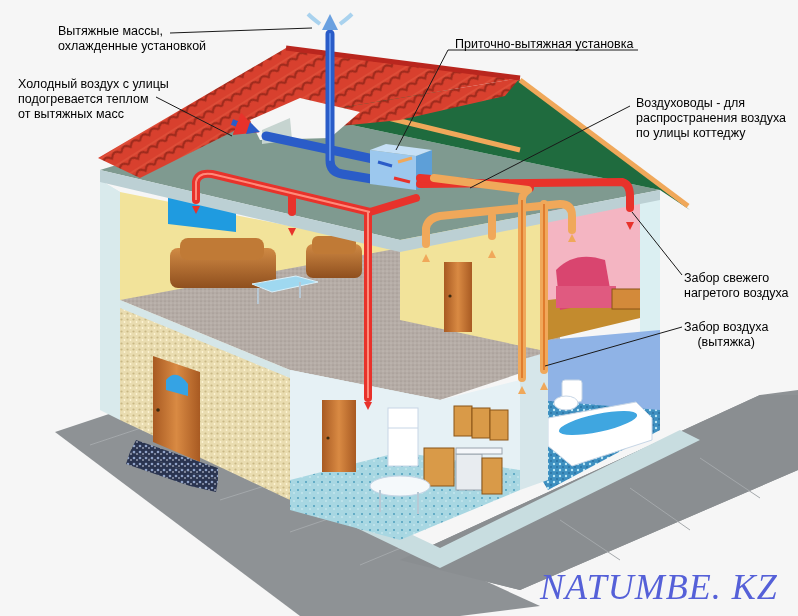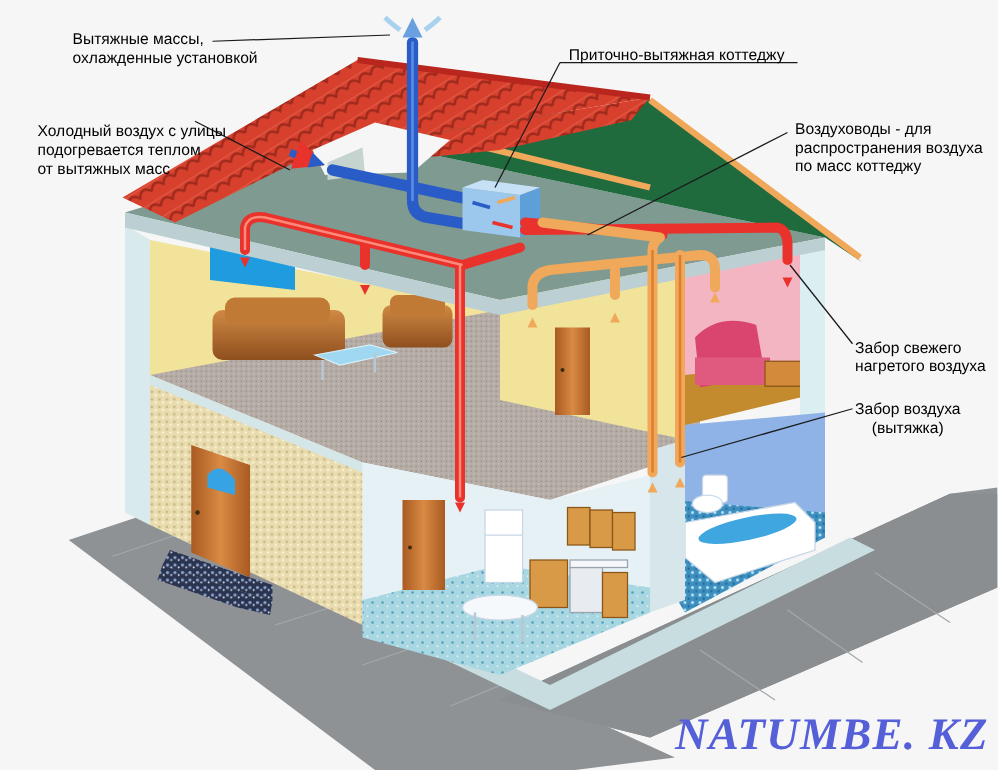--- a/index.html
+++ b/index.html
@@ -1,19 +1,19 @@
 <!DOCTYPE html>
 <html><head>
 <meta charset="utf-8">
 <style>
   html, body { margin: 0; padding: 0; }
   body { width: 798px; height: 616px; background: #f6f6f6; position: relative; overflow: hidden; font-family: "Liberation Sans", sans-serif; }
   #scene { position: absolute; left: 0; top: 0; width: 798px; height: 616px; }
   .label { position: absolute; font-size: 12.5px; line-height: 15px; color: #000000; white-space: pre; font-family: "Liberation Sans", sans-serif; }
-  .watermark { position: absolute; left: 540px; top: 566px; font-family: "Liberation Serif", serif; font-style: italic; font-size: 36px; color: #5560d8; letter-spacing: 1px; font-weight: bold; }
+  .watermark { position: absolute; left: 540px; top: 566px; font-family: "Liberation Serif", serif; font-style: italic; font-size: 36px; color: #5560d8; letter-spacing: 1px; }
 </style>
 </head>
 <body>
 
 <svg id="scene" viewBox="0 0 798 616" xmlns="http://www.w3.org/2000/svg">
   <defs>
     <pattern id="tiles" width="22" height="14" patternUnits="userSpaceOnUse" patternTransform="rotate(-32)">
       <rect width="22" height="14" fill="#d8402e"></rect>
       <path d="M0 12 Q5.5 4 11 12 Q16.5 4 22 12" stroke="#9e2a1c" stroke-width="2" fill="none"></path>
       <path d="M0 6 L22 6" stroke="#e96a4f" stroke-width="1" opacity="0.6"></path>
@@ -237,25 +237,25 @@
     <line x1="448" y1="50" x2="638" y2="50"></line>
     <line x1="448" y1="50" x2="396" y2="150"></line>
     <line x1="630" y1="106" x2="470" y2="188"></line>
     <line x1="682" y1="275" x2="632" y2="212"></line>
     <line x1="682" y1="327" x2="545" y2="366"></line>
   </g>
 </svg>
 
 <div class="label" style="left:58px; top:24px;">Вытяжные массы,
 охлажденные установкой</div>
-<div class="label" style="left:30px; top:77px;margin-top:21px;">Холодный воздух с улицы
+<div class="label" style="left:18px; top:77px;">Холодный воздух с улицы
 подогревается теплом
 от вытяжных масс</div>
-<div class="label" style="left:455px; top:37px;">Приточно-вытяжная коттеджу</div>
+<div class="label" style="left:455px; top:37px;">Приточно-вытяжная установка</div>
 <div class="label" style="left:636px; top:96px;">Воздуховоды - для
 распространения воздуха
-по масс коттеджу</div>
+по улицы коттеджу</div>
 <div class="label" style="left:684px; top:271px;">Забор свежего
 нагретого воздуха</div>
 <div class="label" style="left:684px; top:320px;text-align:center;">Забор воздуха
 (вытяжка)</div>
 
 <div class="watermark">NATUMBE. KZ</div>
 
 </body></html>

